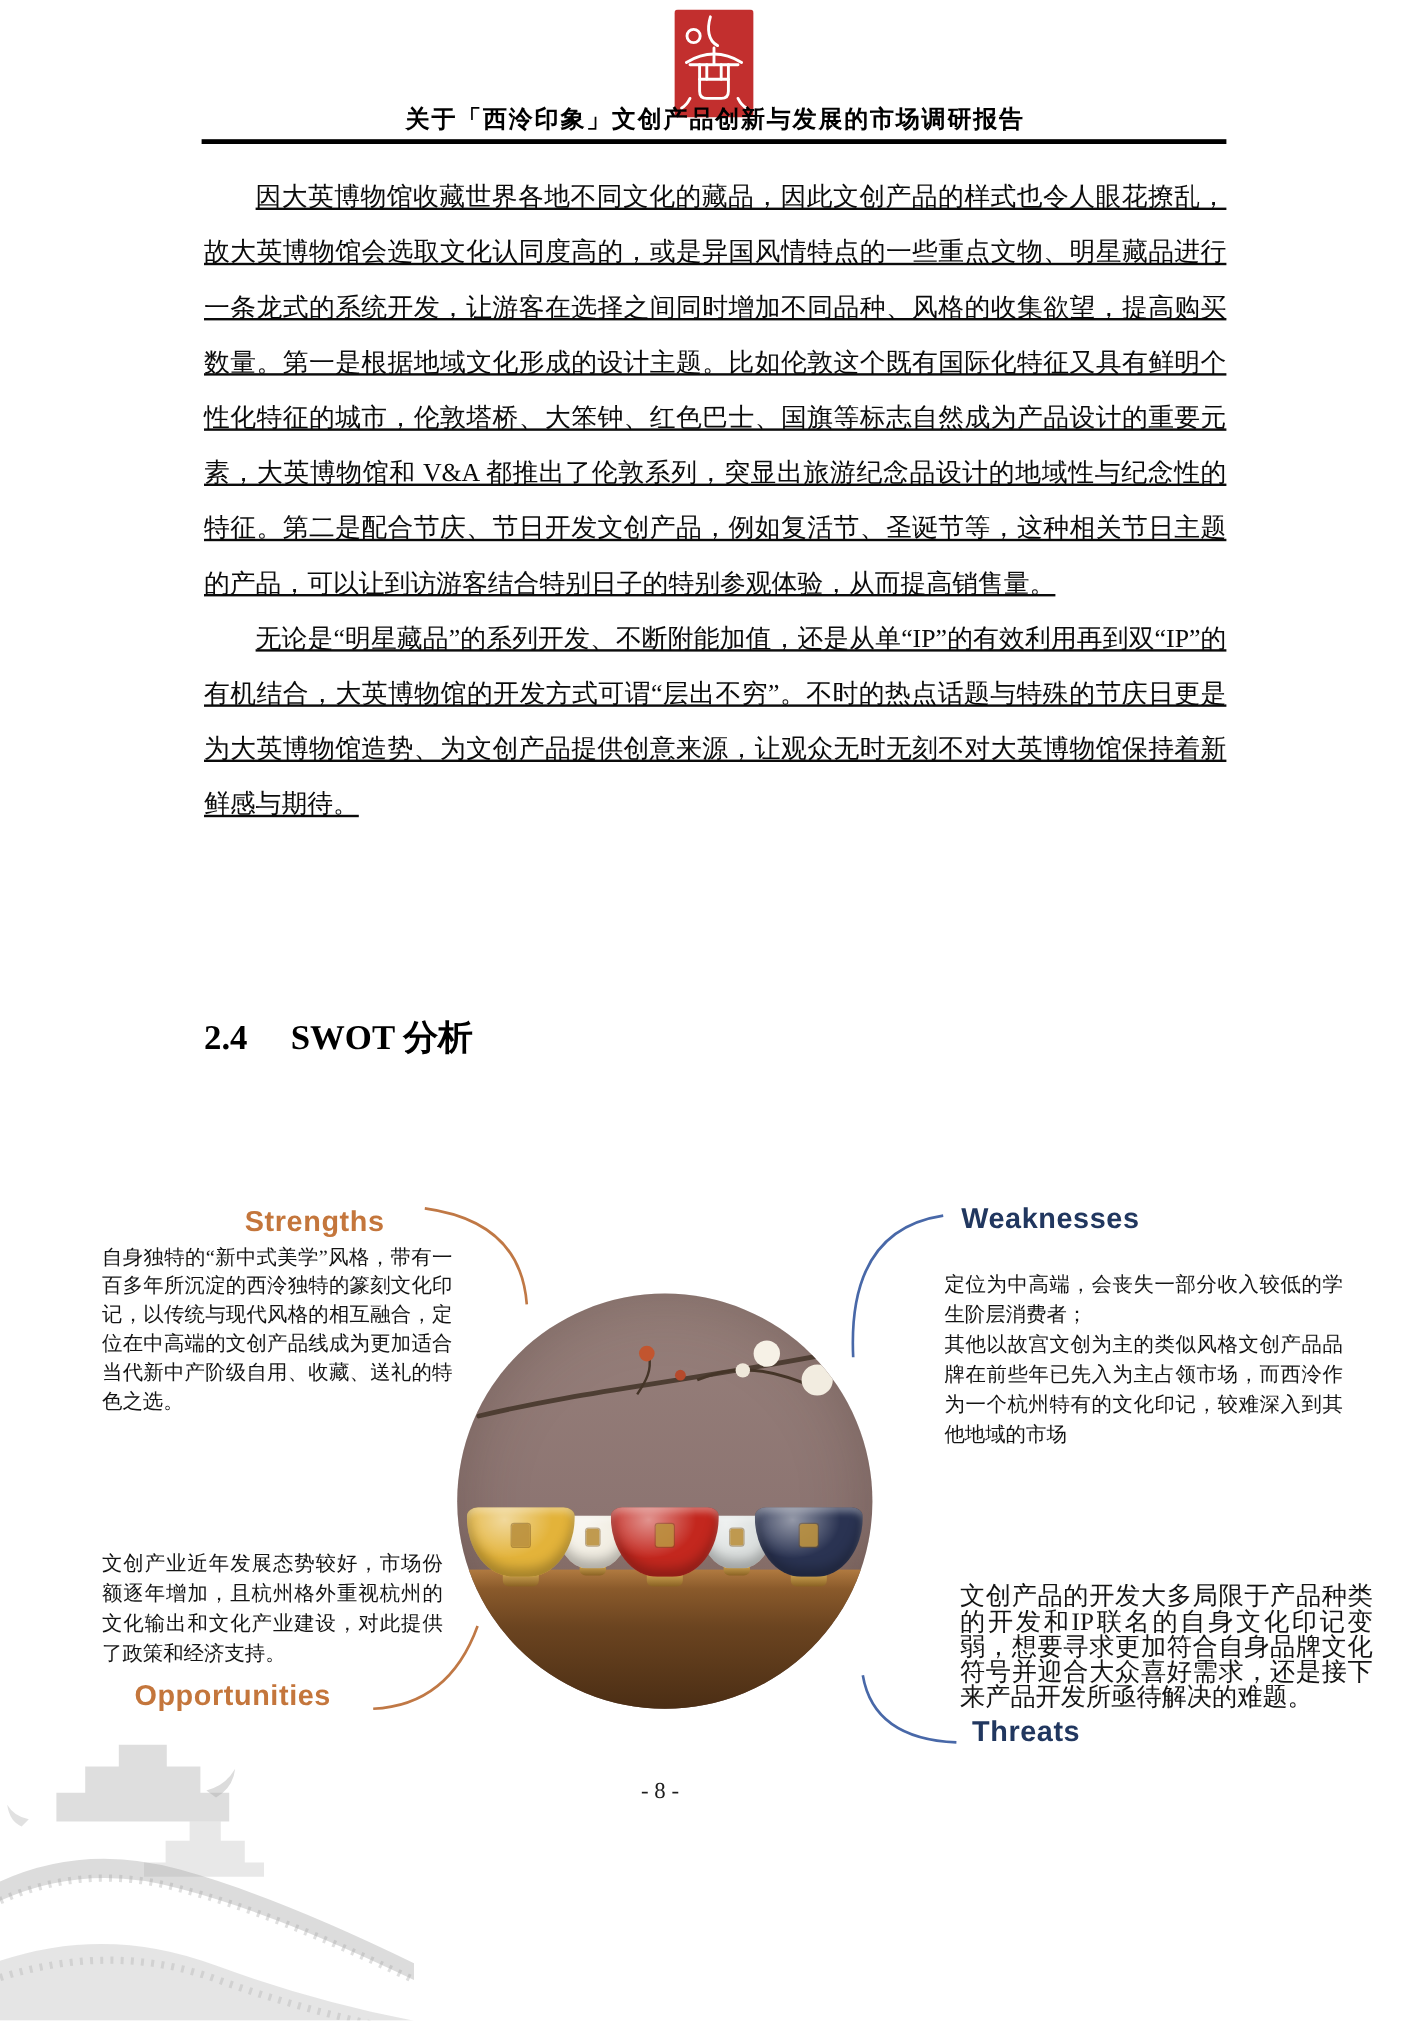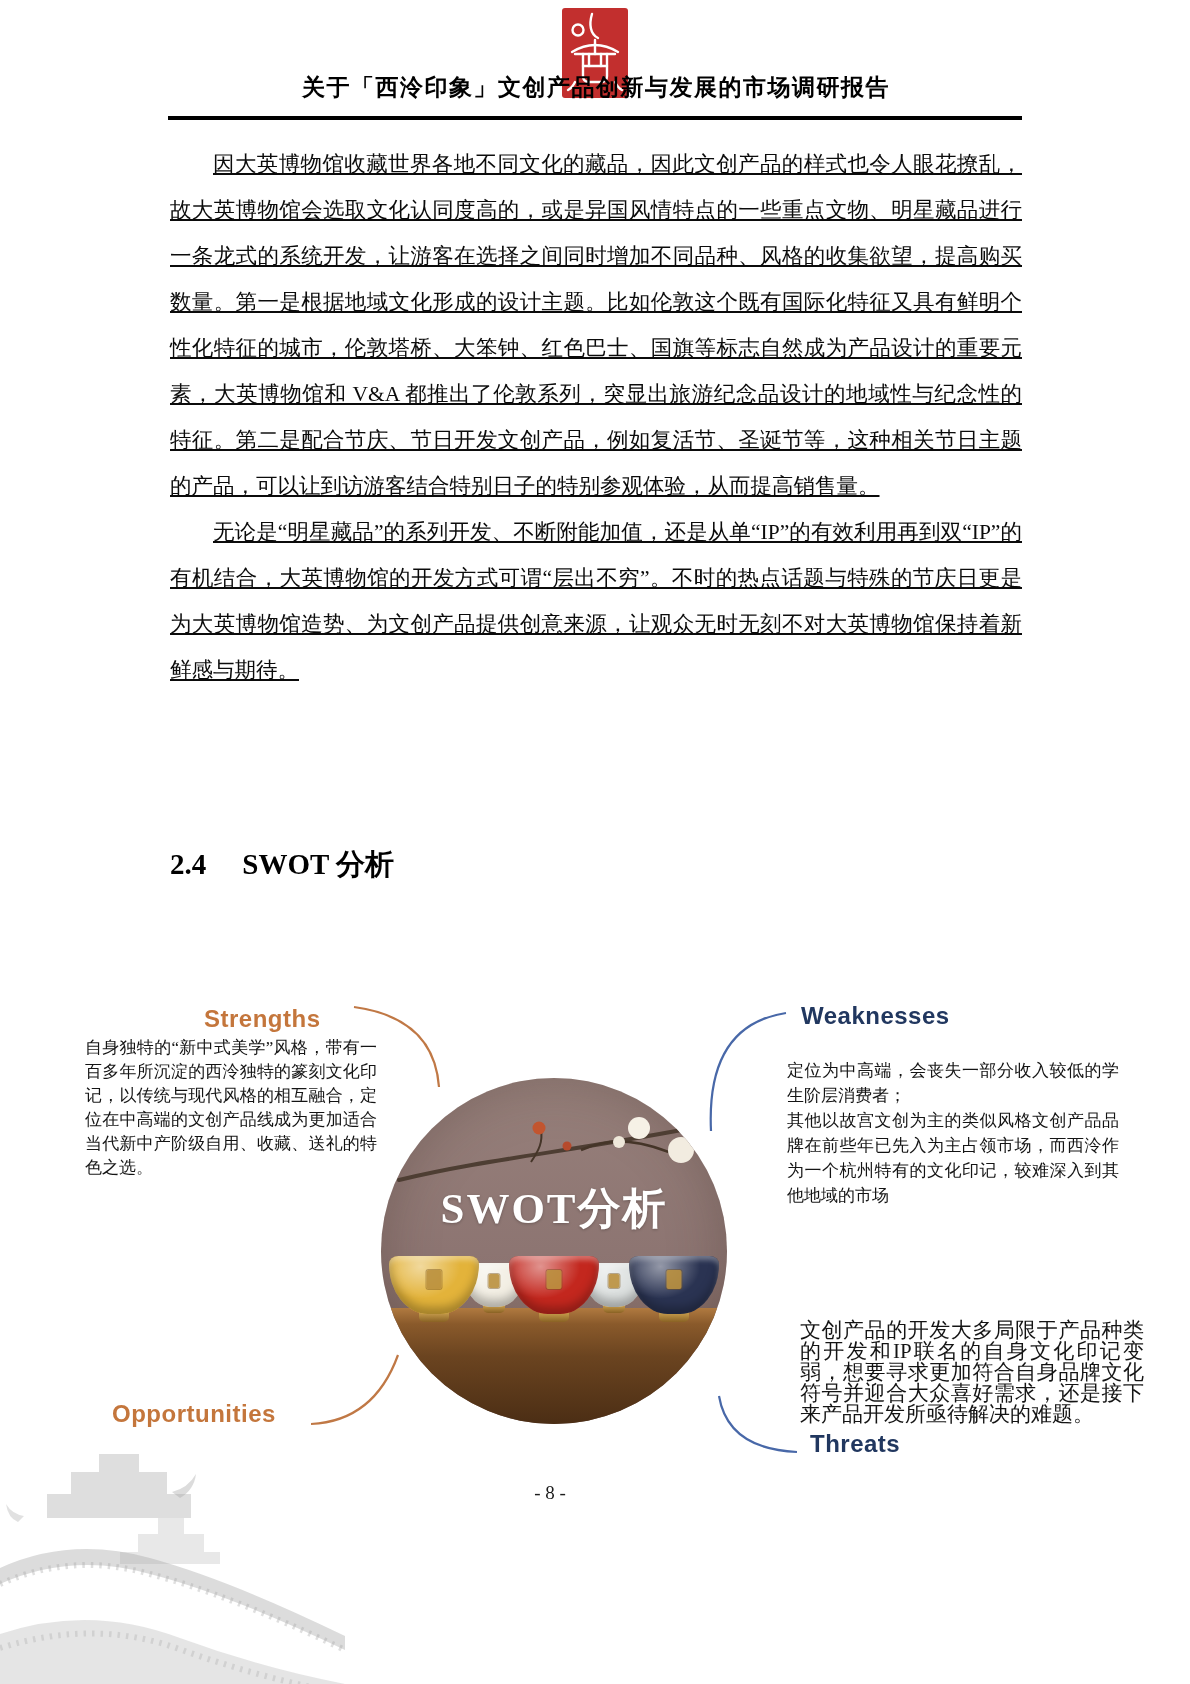--- a/index.html
+++ b/index.html
@@ -1,22 +1,22 @@
 <!DOCTYPE html>
 <html><head>
 <meta charset="utf-8">
 <style>
   html,body{margin:0;padding:0;background:#fff;}
   .page{position:relative;width:1190px;height:1684px;background:#fff;overflow:hidden;
         font-family:"Liberation Serif","DejaVu Serif",serif;color:#000;}
 
   
   .logo{position:absolute;left:562px;top:8px;width:66px;height:90px;}
-  .doc-title{position:absolute;left:170px;top:72px;width:852px;text-align:center;
-             font-size:23px;font-weight:bold;letter-spacing:1.5px;}
+  .doc-title{position:absolute;left:170px;top:86px;width:852px;text-align:center;
+             font-size:20px;font-weight:bold;letter-spacing:1.5px;}
   .header-rule{position:absolute;left:168px;top:116px;width:854px;height:4px;background:#000;}
 
   
   .body-text{position:absolute;left:170px;top:141px;width:852px;font-size:21.5px;
              line-height:46px;text-align:justify;color:#0b0b0b;}
   .body-text p{margin:0;text-indent:2em;text-decoration:underline;}
 
   
   .section-heading{position:absolute;left:170px;top:845px;font-size:29px;font-weight:bold;}
   .section-heading .num{display:inline-block;margin-right:36px;}
@@ -107,38 +107,38 @@
     <path d="M 719 1396 Q 728 1449 797 1452" fill="none" stroke="#4868A8" stroke-width="2.2"></path>
   </svg>
 
   <div id="strengths-label" class="swot-label orange">Strengths</div>
   <div id="strengths-text" class="swot-text">自身独特的“新中式美学”风格，带有一百多年所沉淀的西泠独特的篆刻文化印记，以传统与现代风格的相互融合，定位在中高端的文创产品线成为更加适合当代新中产阶级自用、收藏、送礼的特色之选。</div>
 
   <div id="weaknesses-label" class="swot-label navy">Weaknesses</div>
   <div id="weaknesses-text" class="swot-text">定位为中高端，会丧失一部分收入较低的学生阶层消费者；
 其他以故宫文创为主的类似风格文创产品品牌在前些年已先入为主占领市场，而西泠作为一个杭州特有的文化印记，较难深入到其他地域的市场</div>
 
+  <div id="opportunities-text" class="swot-text">文创产业近年发展态势较好，市场份额逐年增加，且杭州格外重视杭州的文化输出和文化产业建设，对此提供了政策和经济支持。</div>
   <div id="opportunities-label" class="swot-label orange">Opportunities</div>
 
   <div id="threats-text" class="swot-text">文创产品的开发大多局限于产品种类的开发和IP联名的自身文化印记变弱，想要寻求更加符合自身品牌文化符号并迎合大众喜好需求，还是接下来产品开发所亟待解决的难题。</div>
   <div id="threats-label" class="swot-label navy">Threats</div>
 
   <div class="swot-circle">
     <svg class="branch" viewBox="0 0 346 130">
       <path d="M 18 96 C 110 74 190 68 332 40" fill="none" stroke="#4e3e33" stroke-width="4" stroke-linecap="round"></path>
       <path d="M 200 66 C 232 52 262 56 302 74" fill="none" stroke="#453528" stroke-width="2.5" fill-opacity="0"></path>
       <path d="M 150 78 C 158 66 162 58 160 46" fill="none" stroke="#453528" stroke-width="2"></path>
       <circle cx="258" cy="44" r="11" fill="#f6f1e6"></circle>
       <circle cx="300" cy="66" r="13" fill="#f2ece0"></circle>
       <circle cx="330" cy="38" r="9" fill="#f6f1e6"></circle>
       <circle cx="238" cy="58" r="6" fill="#efe8da"></circle>
       <circle cx="158" cy="44" r="6.5" fill="#c2552f"></circle>
       <circle cx="186" cy="62" r="4.5" fill="#b64a2c"></circle>
     </svg>
-    <div class="circle-title">SWOT分析</div>
     <div class="shelf"></div>
     <div class="cup-row">
         <div class="cup front">
           <div class="bowl" style="background: radial-gradient(at 35% 18%, rgba(255, 255, 255, 0.5), rgba(255, 255, 255, 0) 48%), rgb(227, 179, 58);">
             <div class="stamp"></div>
           </div>
           <div class="foot"></div>
         </div>
         <div class="cup back">
           <div class="bowl" style="background: radial-gradient(at 35% 18%, rgba(255, 255, 255, 0.5), rgba(255, 255, 255, 0) 48%), rgb(242, 238, 227);">

